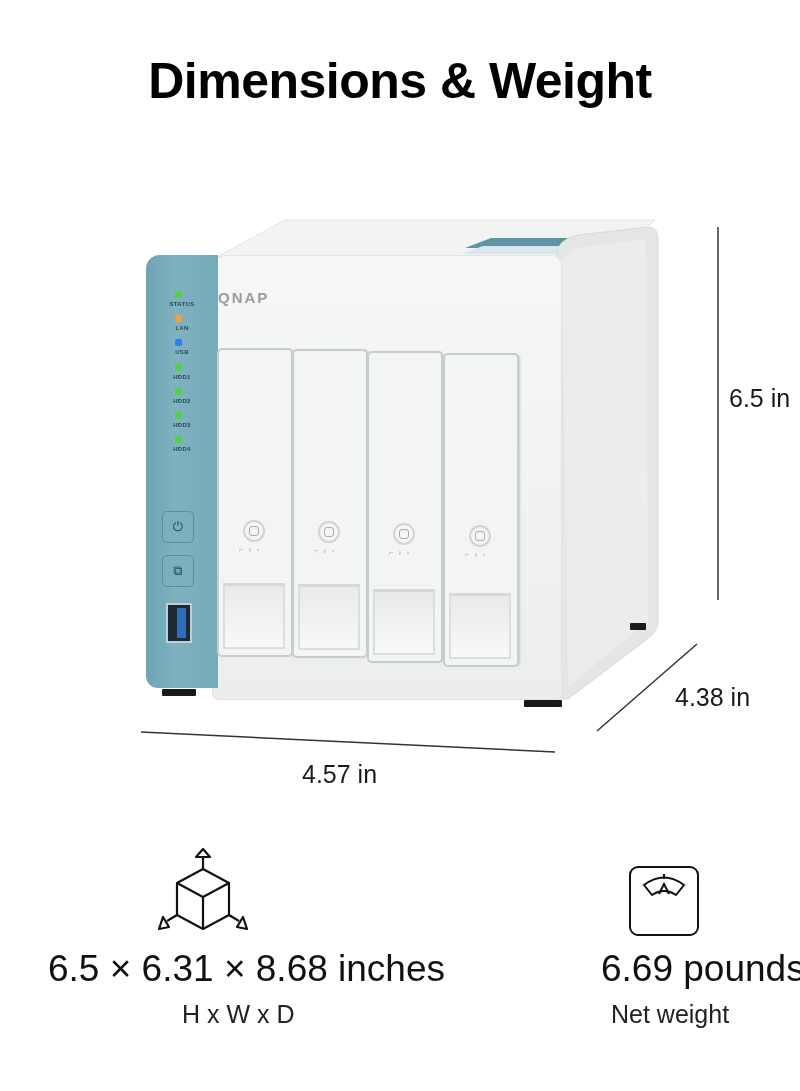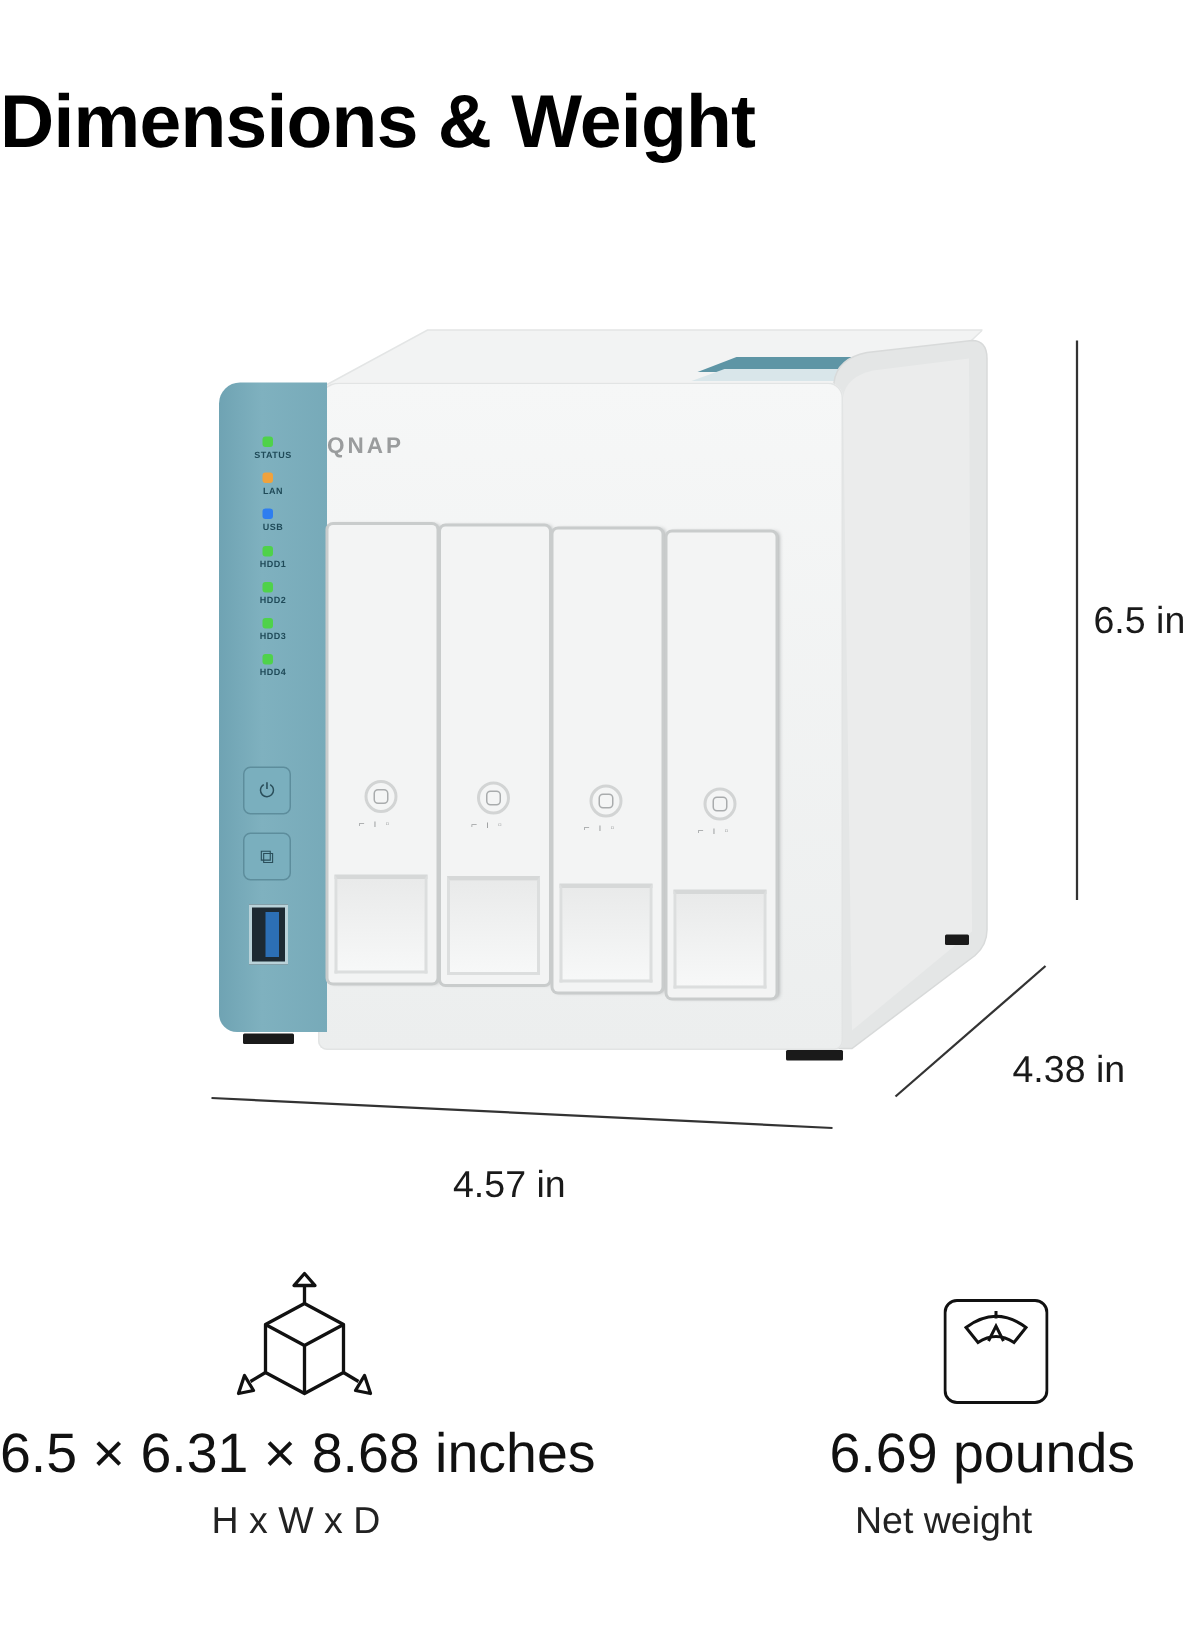--- a/index.html
+++ b/index.html
@@ -1,23 +1,23 @@
 <!DOCTYPE html>
 <html><head>
 <meta charset="utf-8">
 <style>
   html, body { margin: 0; padding: 0; background: #ffffff; }
   body { width: 800px; height: 1091px; position: relative; overflow: hidden;
          font-family: "Liberation Sans", sans-serif; color: #111; }
   .abs { position: absolute; }
-  .title { left: 0; width: 800px; top: 52px; text-align: left; font-weight: bold;
+  .title { left: 0; width: 800px; top: 52px; text-align: center; font-weight: bold;
            font-size: 50px; letter-spacing: -0.5px; color: #000; }
-  .dimlabel { font-size: 25px; color: #1a1a1a; margin-top: 16px; }
-  .big { font-size: 37px; color: #111; white-space: nowrap; }
-  .sub { font-size: 25px; color: #222; white-space: nowrap; }
+  .dimlabel { font-size: 25px; color: #1a1a1a; }
+  .big { font-size: 37px; color: #111; white-space: nowrap; padding-left: 48px; }
+  .sub { font-size: 25px; color: #222; white-space: nowrap; margin-left: 41px; }
 
   
   .nas-top { left: 215px; top: 218px; width: 440px; height: 50px; }
   .nas-front { left: 212px; top: 255px; width: 350px; height: 445px; background: linear-gradient(180deg,#f6f7f7 0%,#eceeee 100%);
                border-radius: 14px 10px 6px 6px; box-shadow: inset 0 0 0 1px #e2e4e4; }
   .nas-side { left: 548px; top: 225px; width: 112px; height: 475px; }
   .teal-panel { left: 146px; top: 255px; width: 72px; height: 433px; background: linear-gradient(90deg,#6fa3b3 0%,#7fb1bf 40%,#77aab9 100%);
                 border-radius: 14px 0 0 12px; }
   .led { width: 7px; height: 7px; border-radius: 2px; left: 29px; }
   .led-label { font-size: 6px; color: #1f4a58; left: 10px; width: 52px; text-align: center; letter-spacing: .3px; font-weight: bold; }

